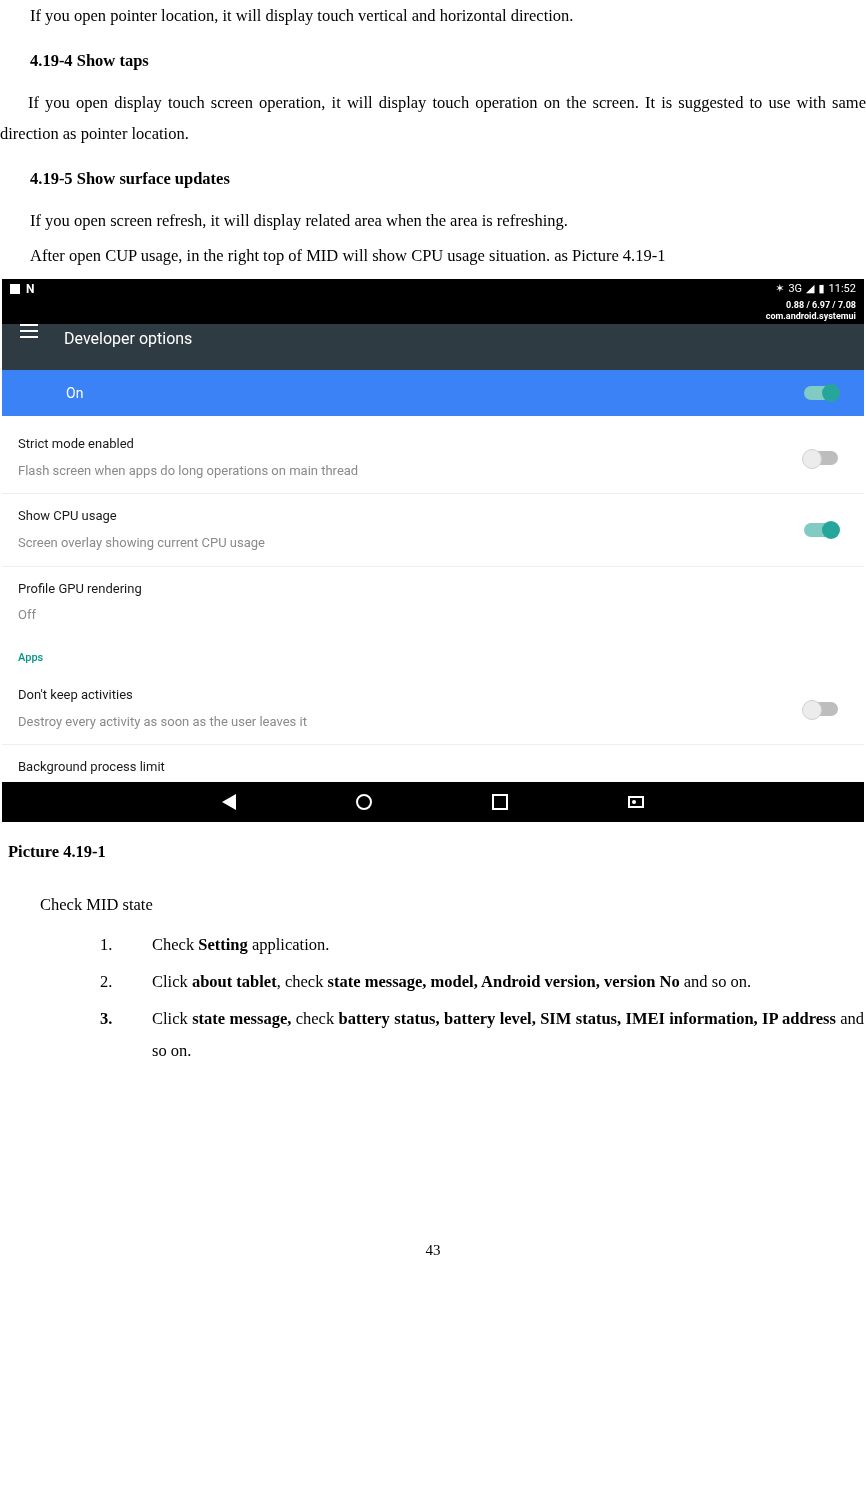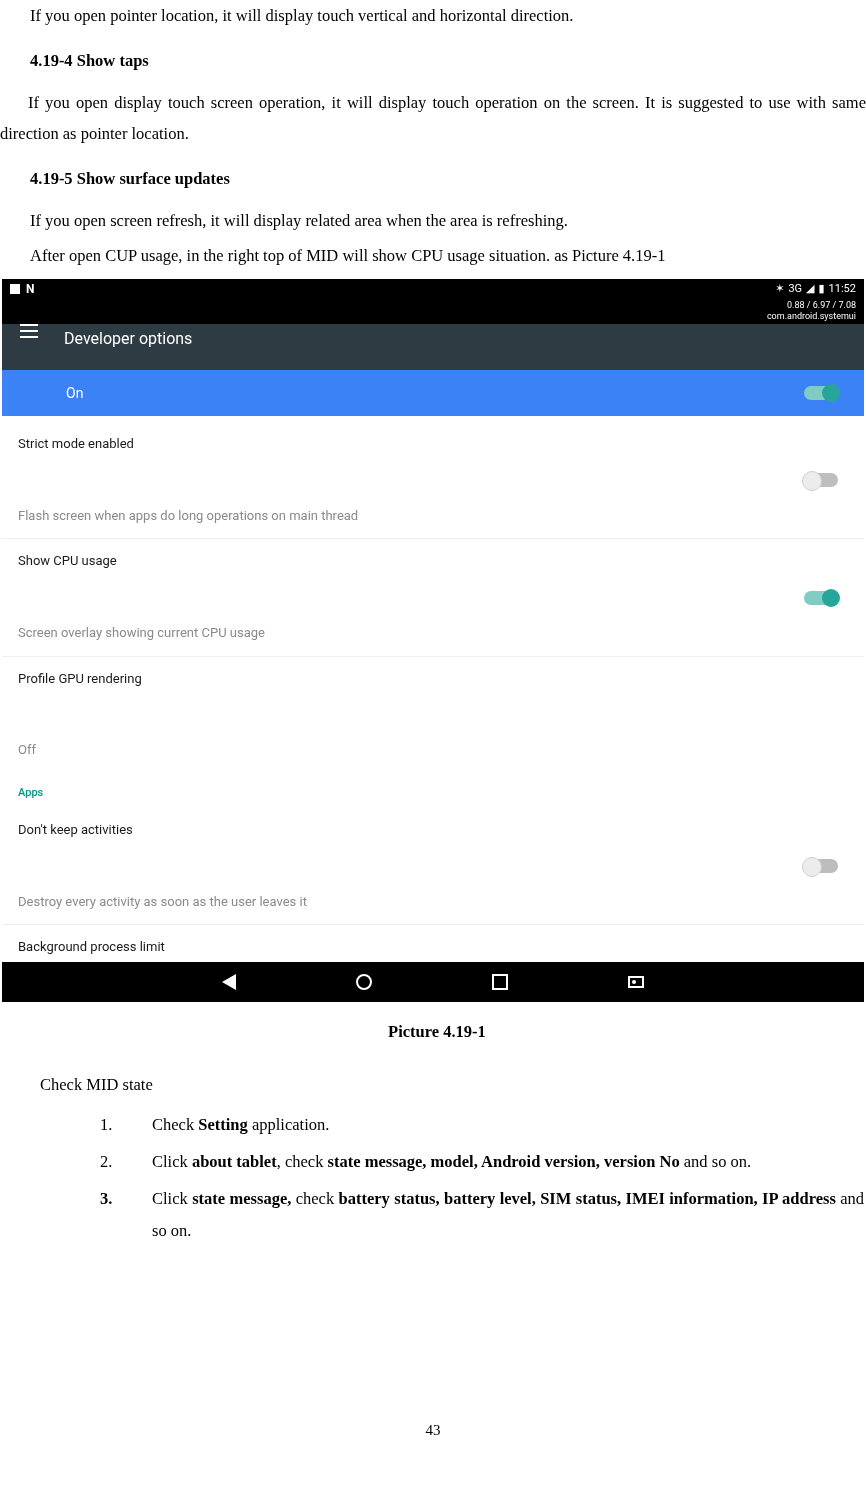--- a/index.html
+++ b/index.html
@@ -20,21 +20,21 @@
   }
   .indent { text-indent: 28px; }
   .no-left-margin { margin-left: 0; }
   .section-bold {
     font-weight: bold;
     text-indent: 28px;
     margin: 14px 2px 10px 2px;
   }
   .caption {
     font-weight: bold;
-    text-align: center;
+    text-align: left;
     margin: 14px 0 22px 8px;
   }
   .h2 {
     font-weight: bold;
     font-size: 25px;
     margin: 26px 0 22px 4px;
   }
   .h2 .num { margin-right: 22px; }
   .sub1 {
     margin: 0 2px 8px 40px;
@@ -85,20 +85,21 @@
   .Nicon { font-weight:bold; font-size:12px; } 
 
   
   .cpu-overlay {
     background:#000;
     color:#fff;
     font-size:9px;
     text-align:right;
     padding:1px 8px 2px 0;
     line-height:1.2;
+    font-weight:bold;
   }
 
   
   .titlebar {
     background:#2f3b42;
     color:#fff;
     height:46px;
     display:flex;
     align-items:flex-start;
     padding:0 18px;
@@ -129,21 +130,21 @@
     padding: 6px 0 0 0;
   }
   .row {
     display:flex;
     align-items:center;
     justify-content:space-between;
     padding: 10px 26px 10px 16px;
     border-bottom:1px solid #eee;
   }
   .row.noborder { border-bottom:none; }
-  .row .txt { display:flex; flex-direction:column;gap:45px; }
+  .row .txt { display:flex; flex-direction:column; }
   .row .title { font-size:13px; color:#1a1a1a; }
   .row .desc { font-size:13px; color:#8a8a8a; margin-top:2px; }
   .apps-hdr {
     font-size:11px; color:#009688; font-weight:500;
     padding: 10px 16px 4px 16px;
   }
   .row.truncated { padding-bottom:2px; }
 
   
   .toggle {

